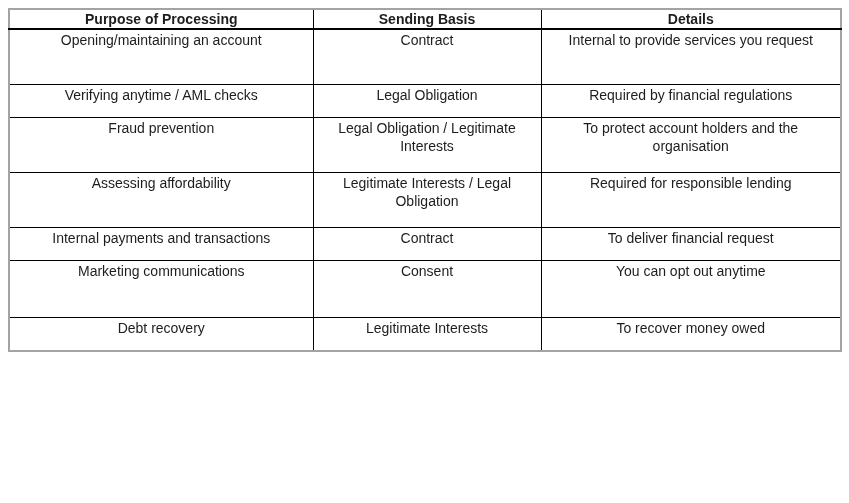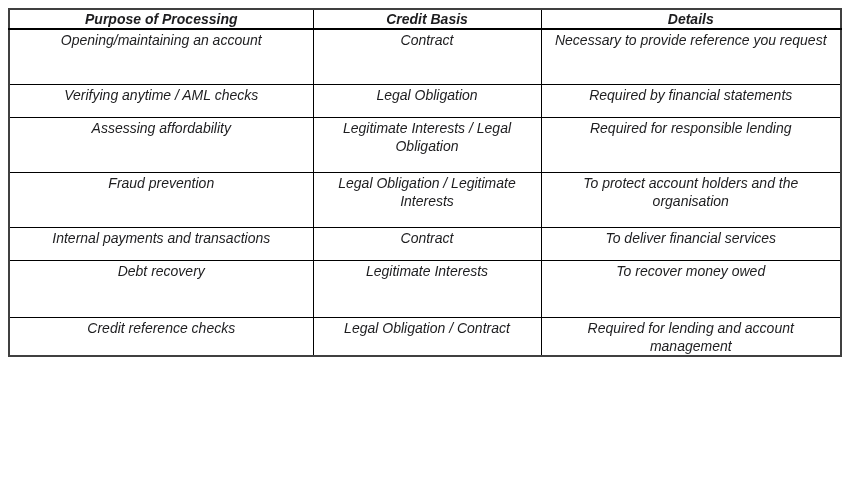--- a/index.html
+++ b/index.html
@@ -11,22 +11,21 @@
     width: 849px;
     height: 503px;
     font-family: "Liberation Sans", "DejaVu Sans", sans-serif;
     color: #1d1d1f;
   }
   table.gdpr-table {
     border-collapse: collapse;
     table-layout: fixed;
     margin: 8px 4px 0 8px;
     width: 832px;
-    border: 2px solid #404040;
-    font-style: italic;
+    border: 2px solid #a3a3a3;
   }
   table.gdpr-table col.col-purpose { width: 304px; }
   table.gdpr-table col.col-basis   { width: 228px; }
   table.gdpr-table col.col-details { width: 300px; }
 
   table.gdpr-table th,
   table.gdpr-table td {
     border: 1px solid #000000;
     text-align: center;
     vertical-align: top;
@@ -58,54 +57,54 @@
 
 <table class="gdpr-table">
   <colgroup>
     <col class="col-purpose">
     <col class="col-basis">
     <col class="col-details">
   </colgroup>
   <thead>
     <tr>
       <th>Purpose of Processing</th>
-      <th>Credit Basis</th>
+      <th>Sending Basis</th>
       <th>Details</th>
     </tr>
   </thead>
   <tbody>
     <tr>
       <td>Opening/maintaining an account</td>
       <td>Contract</td>
-      <td>Necessary to provide reference you request</td>
+      <td>Internal to provide services you request</td>
     </tr>
     <tr>
       <td>Verifying anytime / AML checks</td>
       <td>Legal Obligation</td>
-      <td>Required by financial statements</td>
+      <td>Required by financial regulations</td>
+    </tr>
+    <tr>
+      <td>Fraud prevention</td>
+      <td>Legal Obligation / Legitimate Interests</td>
+      <td>To protect account holders and the organisation</td>
     </tr>
     <tr>
       <td>Assessing affordability</td>
       <td>Legitimate Interests / Legal Obligation</td>
       <td>Required for responsible lending</td>
     </tr>
     <tr>
-      <td>Fraud prevention</td>
-      <td>Legal Obligation / Legitimate Interests</td>
-      <td>To protect account holders and the organisation</td>
+      <td>Internal payments and transactions</td>
+      <td>Contract</td>
+      <td>To deliver financial request</td>
     </tr>
     <tr>
-      <td>Internal payments and transactions</td>
-      <td>Contract</td>
-      <td>To deliver financial services</td>
+      <td>Marketing communications</td>
+      <td>Consent</td>
+      <td>You can opt out anytime</td>
     </tr>
     <tr>
       <td>Debt recovery</td>
       <td>Legitimate Interests</td>
       <td>To recover money owed</td>
     </tr>
-    <tr>
-      <td>Credit reference checks</td>
-      <td>Legal Obligation / Contract</td>
-      <td>Required for lending and account management</td>
-    </tr>
   </tbody>
 </table>
 
 </body></html>

